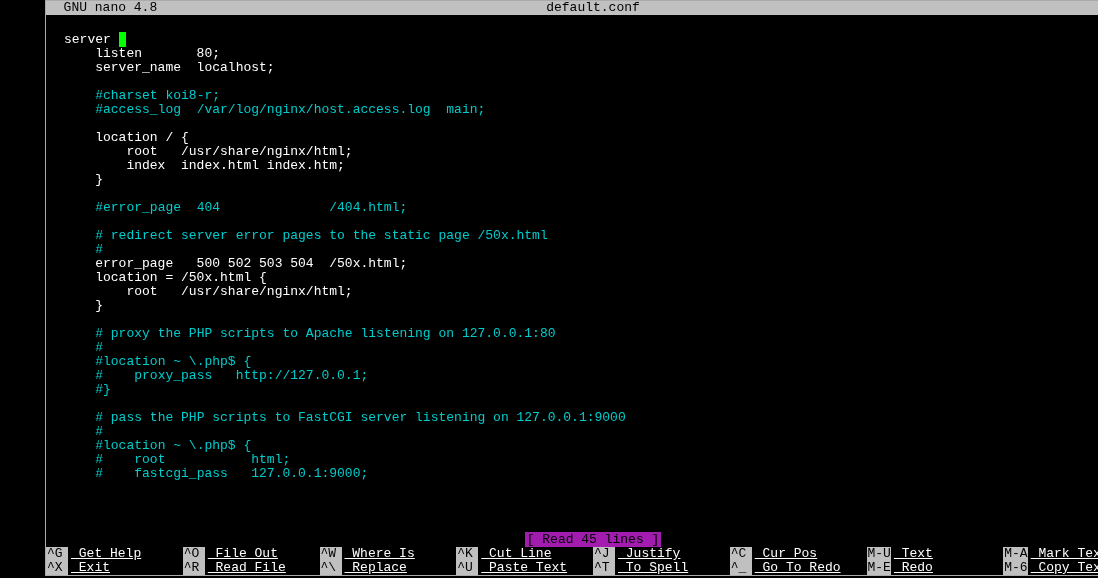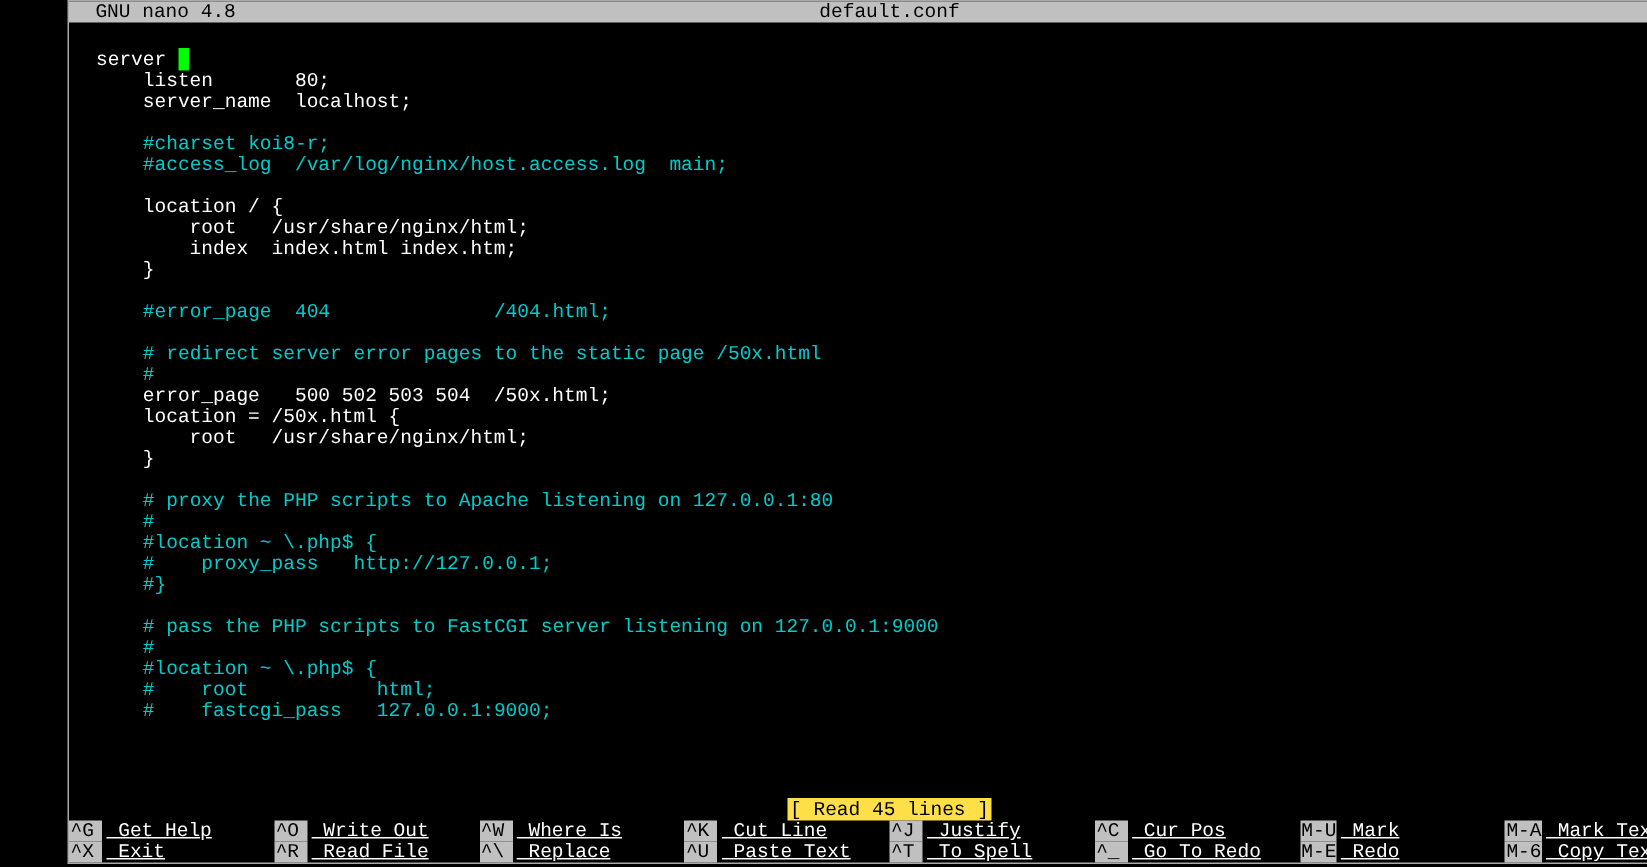--- a/index.html
+++ b/index.html
@@ -41,21 +41,21 @@
 }
 .comment { color: #00cccc; text-align: right; }
 .statusbar {
   position: absolute;
   bottom: 28px;
   left: 0; right: 0;
   text-align: center;
   height: 14px;
 }
 .statusbar span {
-  background: #fde047;
+  background: #a21caf;
   color: #000;
   padding: 0 2px;
 }
 .shortcuts {
   position: absolute;
   bottom: 0;
   left: 0; right: 0;
   height: 28px;
   color: #fff;
 }
@@ -92,26 +92,26 @@
 
   <div class="editor" id="editor"><div class="line"><span>server </span><span class="cursor">{</span></div><div class="line"><span>    listen       80;</span></div><div class="line"><span>    server_name  localhost;</span></div><div class="line"><span></span></div><div class="line"><span>    </span><span class="comment">#charset koi8-r;</span></div><div class="line"><span>    </span><span class="comment">#access_log  /var/log/nginx/host.access.log  main;</span></div><div class="line"><span></span></div><div class="line"><span>    location / {</span></div><div class="line"><span>        root   /usr/share/nginx/html;</span></div><div class="line"><span>        index  index.html index.htm;</span></div><div class="line"><span>    }</span></div><div class="line"><span></span></div><div class="line"><span>    </span><span class="comment">#error_page  404              /404.html;</span></div><div class="line"><span></span></div><div class="line"><span>    </span><span class="comment"># redirect server error pages to the static page /50x.html</span></div><div class="line"><span>    </span><span class="comment">#</span></div><div class="line"><span>    error_page   500 502 503 504  /50x.html;</span></div><div class="line"><span>    location = /50x.html {</span></div><div class="line"><span>        root   /usr/share/nginx/html;</span></div><div class="line"><span>    }</span></div><div class="line"><span></span></div><div class="line"><span>    </span><span class="comment"># proxy the PHP scripts to Apache listening on 127.0.0.1:80</span></div><div class="line"><span>    </span><span class="comment">#</span></div><div class="line"><span>    </span><span class="comment">#location ~ \.php$ {</span></div><div class="line"><span>    </span><span class="comment">#    proxy_pass   http://127.0.0.1;</span></div><div class="line"><span>    </span><span class="comment">#}</span></div><div class="line"><span></span></div><div class="line"><span>    </span><span class="comment"># pass the PHP scripts to FastCGI server listening on 127.0.0.1:9000</span></div><div class="line"><span>    </span><span class="comment">#</span></div><div class="line"><span>    </span><span class="comment">#location ~ \.php$ {</span></div><div class="line"><span>    </span><span class="comment">#    root           html;</span></div><div class="line"><span>    </span><span class="comment">#    fastcgi_pass   127.0.0.1:9000;</span></div></div>
 
   <div class="statusbar">
     <span>[ Read 45 lines ]</span>
   </div>
 
   <div class="shortcuts">
     <div class="sc-row" id="sc-row1">
         <div class="sc"><span class="key">^G</span><span class="lbl"> Get Help</span></div>
-        <div class="sc"><span class="key">^O</span><span class="lbl"> Write Out</span></div>
+        <div class="sc"><span class="key">^O</span><span class="lbl"> File Out</span></div>
         <div class="sc"><span class="key">^W</span><span class="lbl"> Where Is</span></div>
         <div class="sc"><span class="key">^K</span><span class="lbl"> Cut Line</span></div>
         <div class="sc"><span class="key">^J</span><span class="lbl"> Justify</span></div>
         <div class="sc"><span class="key">^C</span><span class="lbl"> Cur Pos</span></div>
-        <div class="sc"><span class="key">M-U</span><span class="lbl"> Mark</span></div>
+        <div class="sc"><span class="key">M-U</span><span class="lbl"> Text</span></div>
         <div class="sc"><span class="key">M-A</span><span class="lbl"> Mark Text</span></div>
       </div>
     <div class="sc-row" id="sc-row2">
         <div class="sc"><span class="key">^X</span><span class="lbl"> Exit</span></div>
         <div class="sc"><span class="key">^R</span><span class="lbl"> Read File</span></div>
         <div class="sc"><span class="key">^\</span><span class="lbl"> Replace</span></div>
         <div class="sc"><span class="key">^U</span><span class="lbl"> Paste Text</span></div>
         <div class="sc"><span class="key">^T</span><span class="lbl"> To Spell</span></div>
         <div class="sc"><span class="key">^_</span><span class="lbl"> Go To Redo</span></div>
         <div class="sc"><span class="key">M-E</span><span class="lbl"> Redo</span></div>

